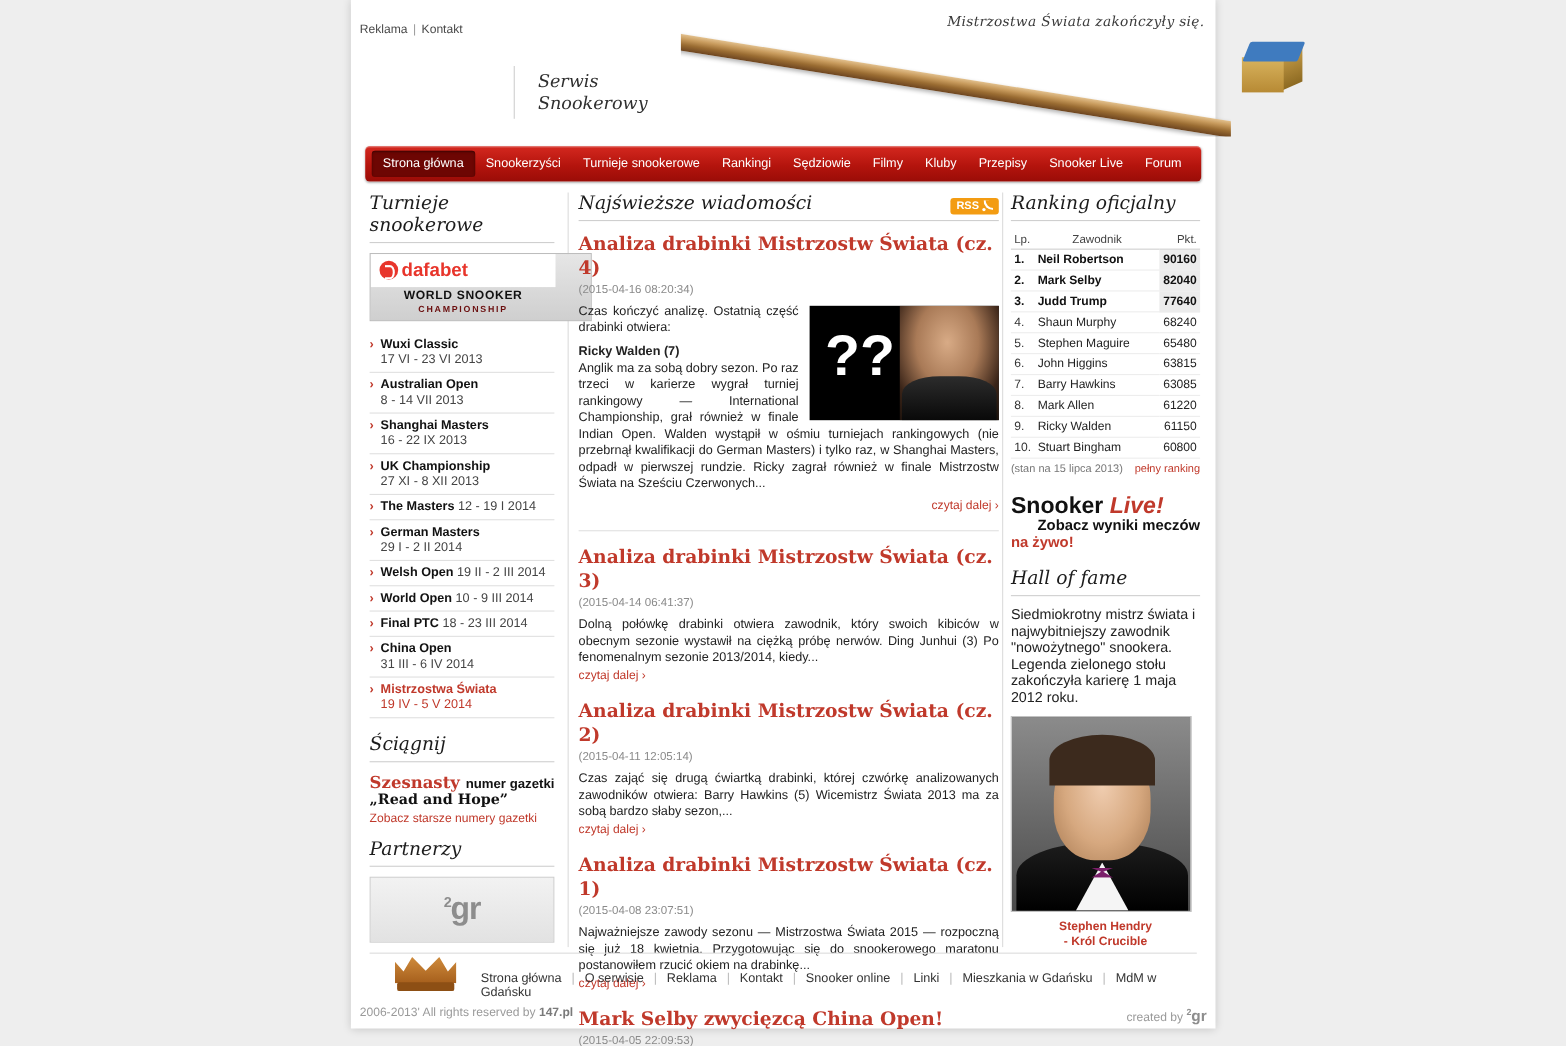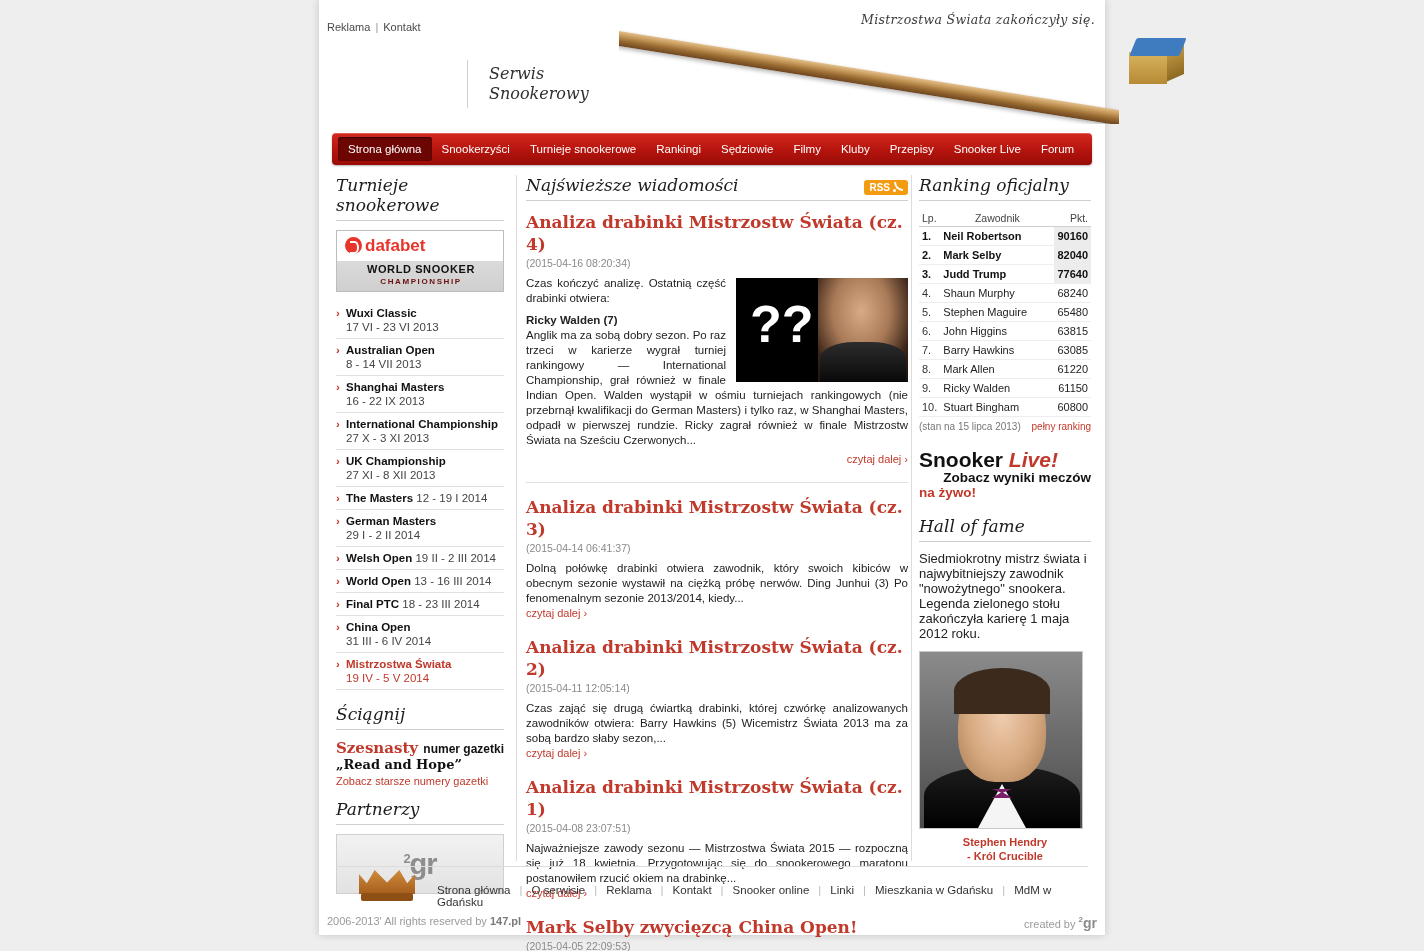--- a/index.html
+++ b/index.html
@@ -107,21 +107,21 @@
   .vline1 { position:absolute; left:197px; top:175px; width:1px; height:686px; background:#dcdcdc; }
   .vline2 { position:absolute; left:592px; top:175px; width:1px; height:686px; background:#dcdcdc; }
 
   .sec-title {
     font-family:"DejaVu Serif", serif;
     font-style:italic; font-size:17px; color:#1c1c1c;
     border-bottom:1px solid #cfcfcf; padding-bottom:5px; margin-bottom:9px;
   }
   
   .dafabet {
-    width:168px; height:62px; margin-bottom:10px;
+    width:202px; height:62px; margin-bottom:10px;
     background:linear-gradient(to bottom,#e6e6e6,#cfcfcf);
     border:1px solid #bdbdbd;
     position:relative; overflow:hidden;
   }
   .dafabet .band {
     position:absolute; left:0; top:0; width:168px; height:30px;
     background:#ffffff;
   }
   .dafabet .logo-txt {
     position:absolute; left:28px; top:5px;
@@ -348,26 +348,25 @@
         <div class="dot"></div>
         <div class="logo-txt">dafabet</div>
         <div class="sub1">WORLD SNOOKER</div>
         <div class="sub2">CHAMPIONSHIP</div>
       </div>
 
       <ul class="tlist">
         <li><span class="tname">Wuxi Classic</span><br><span class="tdate">17 VI - 23 VI 2013</span></li>
         <li><span class="tname">Australian Open</span><br><span class="tdate">8 - 14 VII 2013</span></li>
         <li><span class="tname">Shanghai Masters</span><br><span class="tdate">16 - 22 IX 2013</span></li>
-        <li><span class="tname">International Championship</span><br><span class="tdate">27 X - 3 XI 2013</span></li>
         <li><span class="tname">UK Championship</span><br><span class="tdate">27 XI - 8 XII 2013</span></li>
         <li><span class="tname">The Masters</span> <span class="tdate">12 - 19 I 2014</span></li>
         <li><span class="tname">German Masters</span><br><span class="tdate">29 I - 2 II 2014</span></li>
         <li><span class="tname">Welsh Open</span> <span class="tdate">19 II - 2 III 2014</span></li>
-        <li><span class="tname">World Open</span> <span class="tdate">13 - 16 III 2014</span></li>
+        <li><span class="tname">World Open</span> <span class="tdate">10 - 9 III 2014</span></li>
         <li><span class="tname">Final PTC</span> <span class="tdate">18 - 23 III 2014</span></li>
         <li><span class="tname">China Open</span><br><span class="tdate">31 III - 6 IV 2014</span></li>
         <li class="hot"><span class="tname">Mistrzostwa Świata</span><br><span class="tdate">19 IV - 5 V 2014</span></li>
       </ul>
 
       <div class="sciagnij">
         <div class="sec-title">Ściągnij</div>
         <div class="gaz-line1">
           <span>Szesnasty</span>
           <span class="blk">numer gazetki</span>

